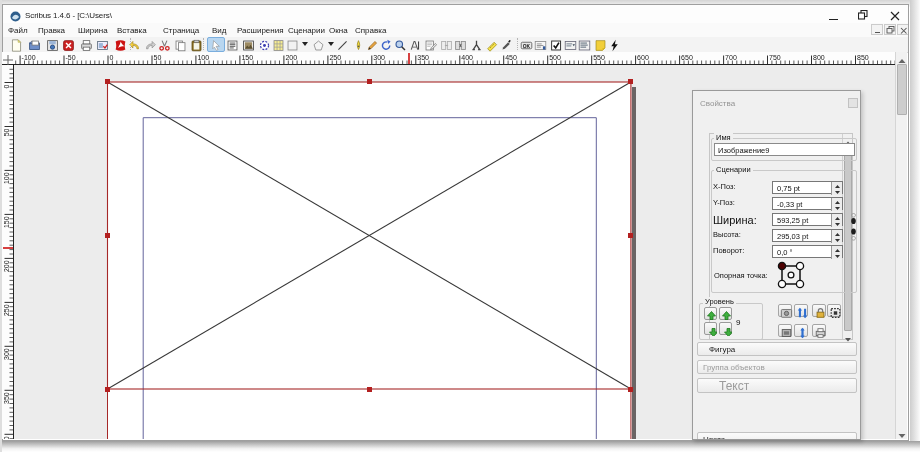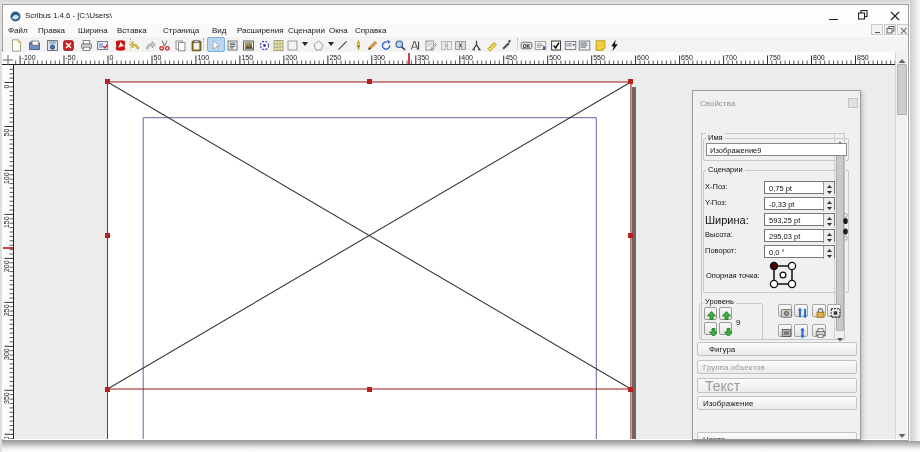--- a/index.html
+++ b/index.html
@@ -579,21 +579,21 @@
       </svg></div>
   <div class="abs" style="left:1px;top:12px;width:10px;height:51px;background:#cdcdcd;border:1px solid #b0b0b0;border-radius:1px"></div>
   <div class="abs" style="left:1px;top:375px;width:10px;height:11px"><svg width="10" height="11">
         <path d="M5 8L1.5 4h7z" fill="#666"></path>
       </svg></div>
 </div>
 
 <div style="position:absolute;left:692px;top:90px;width:169px;height:350px;background:#f0f0f0;border:1px solid #9a9a9a;box-shadow:2px 2px 4px rgba(0,0,0,0.18);overflow:hidden">
   <div style="position:absolute;left:7px;top:8px;font-size:8px;color:#949494">Свойства</div>
   <div style="position:absolute;left:155px;top:7px;width:10px;height:10px;background:#e3e3e3;border:1px solid #c2c2c2"></div>
-  <div style="position:absolute;left:8px;top:42px;width:144px;height:207px;border:1px solid #c6c6c6">
+  <div style="position:absolute;left:16px;top:42px;width:144px;height:207px;border:1px solid #c6c6c6">
 
     <div style="position:absolute;right:0;top:0;width:10px;height:100%;background:#f0f0f0;border-left:1px solid #d0d0d0">
       <div style="position:absolute;left:1px;top:0px;width:8px;height:9px"><svg width="8" height="9">
             <path d="M4 2.5L7 6H1z" fill="#555"></path>
           </svg></div>
       <div style="position:absolute;left:0.5px;top:10px;width:8px;height:187px;background:#c9c9c9;border:1px solid #aaa;border-radius:1px"></div>
       <div style="position:absolute;left:1px;bottom:0px;width:8px;height:9px"><svg width="8" height="9">
             <path d="M4 6.5L1 3h6z" fill="#555"></path>
           </svg></div>
     </div>
@@ -707,15 +707,14 @@
         <path d="M7 2v10" stroke="#2f6fd0" stroke-width="2.6"></path>
         <path d="M7 1L4.5 4h5zM7 13l2.5-3h-5z" fill="#2f6fd0"></path>
       </svg></div>
     <div style="position:absolute;left:119px;top:233px;width:14px;height:13px;background:linear-gradient(#fafafa,#e2e2e2);border:1px solid #a5a5a5;border-radius:2px"><svg width="13" height="12" style="margin:0.5px 0 0 0.5px" viewBox="0 0 14 14">
         <rect x="2" y="5" width="10" height="5" fill="#d5d5d5" stroke="#666"></rect>
         <rect x="4" y="2" width="6" height="3.5" fill="#fff" stroke="#666"></rect>
         <rect x="4" y="9" width="6" height="3" fill="#fff" stroke="#666"></rect>
       </svg></div>
     <div style="position:absolute;left:4px;top:251px;width:160px;height:14px;background:linear-gradient(#fbfbfb,#ebebeb);border:1px solid #c3c3c3;border-radius:2px;font-size:8px;color:#1a1a1a;padding-left:11px;line-height:14px">Фигура</div>
     <div style="position:absolute;left:4px;top:269px;width:160px;height:14px;background:linear-gradient(#fbfbfb,#ebebeb);border:1px solid #c3c3c3;border-radius:2px;font-size:8px;color:#9b9b9b;padding-left:5px;line-height:14px">Группа объектов</div>
-    <div style="position:absolute;left:4px;top:287px;width:160px;height:15px;background:linear-gradient(#fbfbfb,#ebebeb);border:1px solid #c3c3c3;border-radius:2px;font-size:14px;color:#9b9b9b;padding-left:7px;line-height:14px">Текст</div>
-    <div style="position:absolute;left:4px;top:305px;width:160px;height:14px;background:linear-gradient(#fbfbfb,#ebebeb);border:1px solid #c3c3c3;border-radius:2px;font-size:8px;color:#1a1a1a;padding-left:5px;line-height:14px">Изображение</div>
+    <div style="position:absolute;left:4px;top:287px;width:160px;height:15px;background:linear-gradient(#fbfbfb,#ebebeb);border:1px solid #c3c3c3;border-radius:2px;font-size:12px;color:#9b9b9b;padding-left:21px;line-height:14px">Текст</div>
     <div style="position:absolute;left:4px;top:341px;width:160px;height:14px;background:linear-gradient(#fbfbfb,#ebebeb);border:1px solid #c3c3c3;border-radius:2px;font-size:8px;color:#1a1a1a;padding-left:5px;line-height:14px">Цвета</div>
   </div>
 </body></html>

